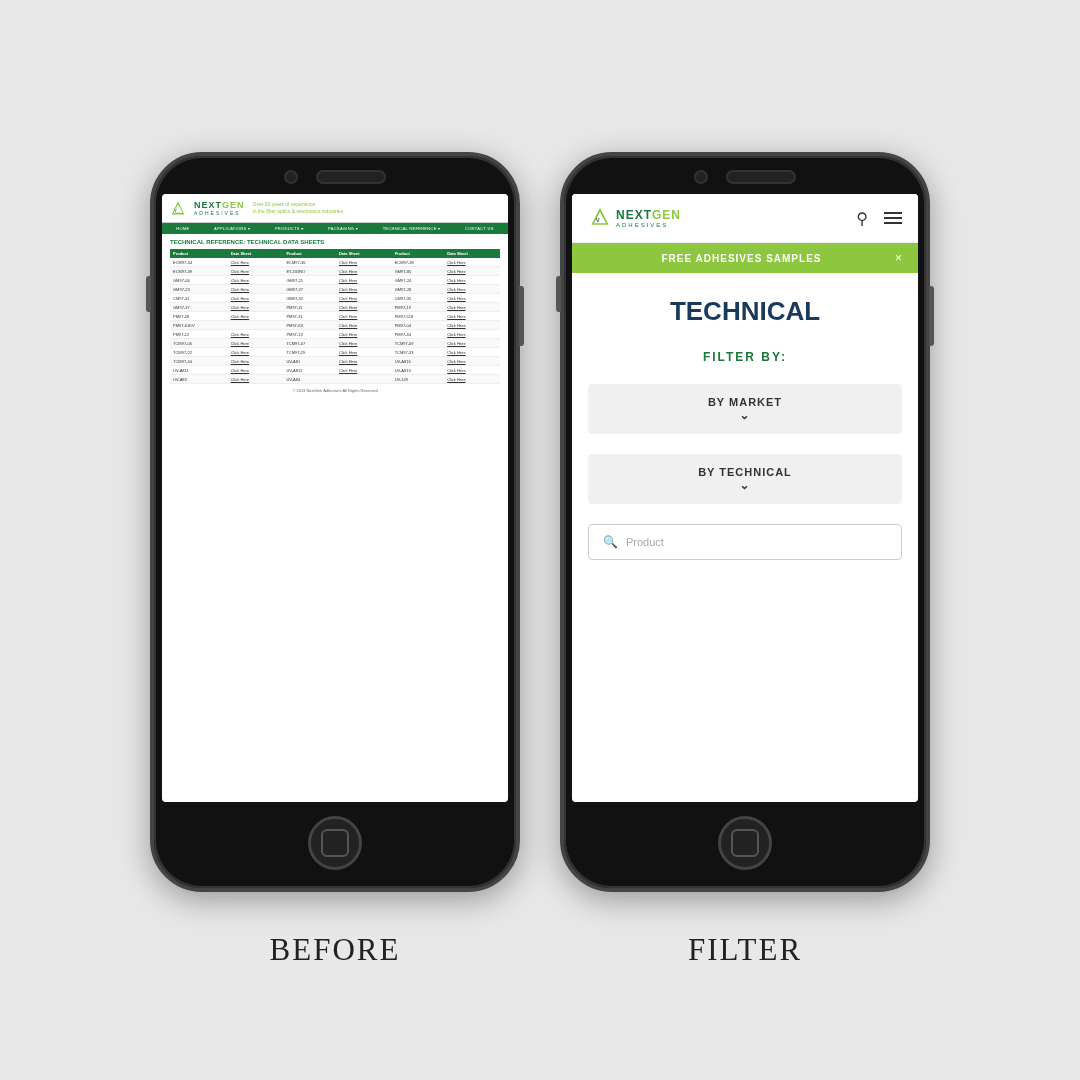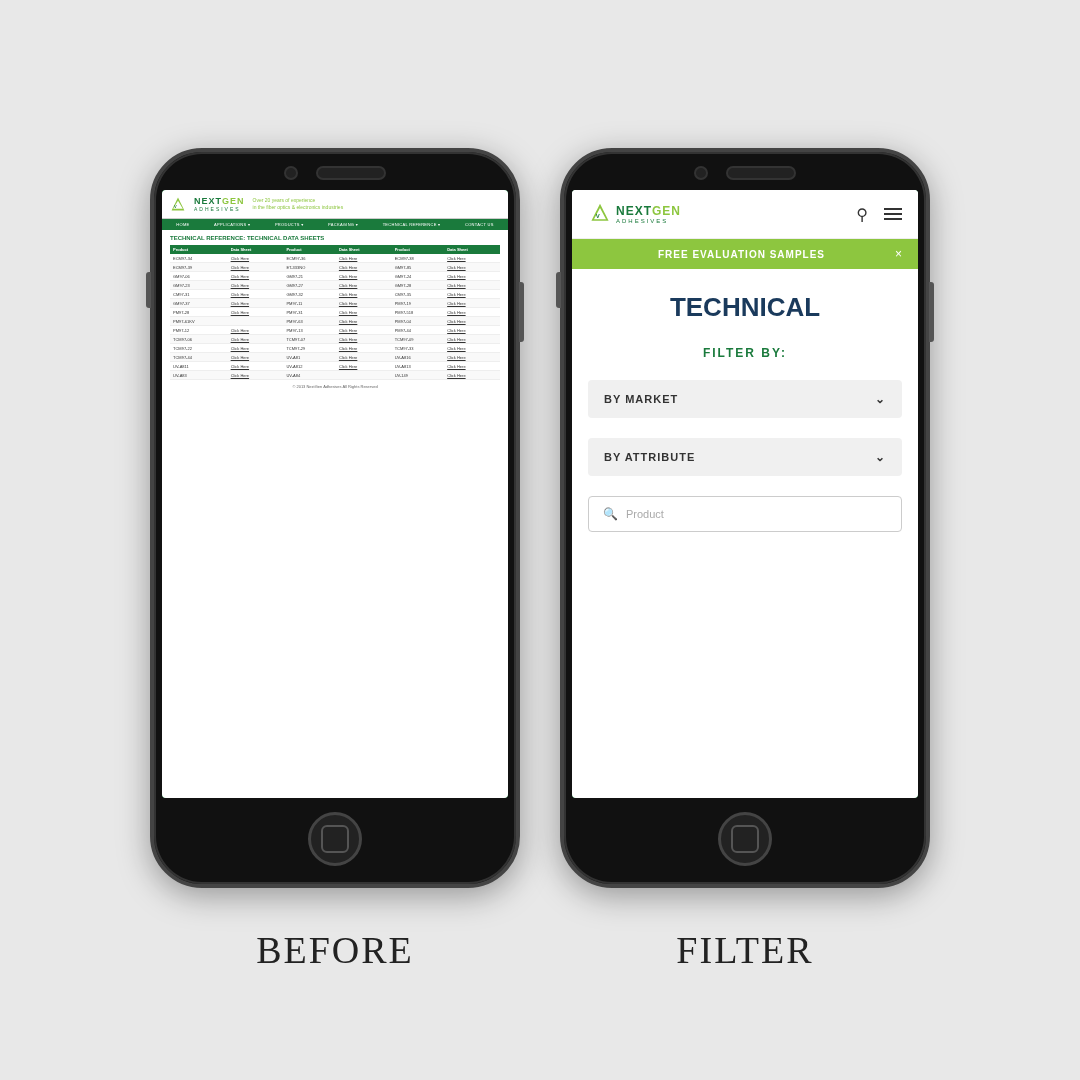--- a/index.html
+++ b/index.html
@@ -26,21 +26,21 @@
     }
 
     .phone-section {
       display: flex;
       flex-direction: column;
       align-items: center;
       gap: 20px;
     }
 
     .label {
-      font-size: 38px;
+      font-size: 31px;
       letter-spacing: 2px;
       color: #222;
       font-family: Georgia, serif;
       font-weight: normal;
       margin-top: 20px;
     }
 
     
     .phone {
       width: 370px;
@@ -395,20 +395,21 @@
       border-radius: 4px;
       padding: 12px 16px;
       display: flex;
       align-items: center;
       justify-content: space-between;
       font-size: 11px;
       font-weight: bold;
       color: #333;
       letter-spacing: 1px;
       cursor: pointer;
+      flex-direction: column;
     }
 
     .dropdown-chevron {
       font-size: 12px;
       color: #333;
     }
 
     .search-bar {
       width: 100%;
       border: 1.5px solid #ccc;
@@ -638,38 +639,38 @@
               <span class="search-icon-header">⚲</span>
               <div class="hamburger-lines">
                 <span></span>
                 <span></span>
                 <span></span>
               </div>
             </div>
           </div>
 
           <div class="green-banner">
-            <div class="green-banner-text">FREE EVALUATION SAMPLES</div>
+            <div class="green-banner-text">FREE ADHESIVES SAMPLES</div>
             <div class="green-banner-close">×</div>
           </div>
 
           <div class="after-content">
             <div class="page-title-after">
               <div>TECHNICAL</div>
             </div>
 
             <div class="filter-by-label">FILTER BY:</div>
 
             <button class="dropdown-btn">
               <span>BY MARKET</span>
               <span class="dropdown-chevron">⌄</span>
             </button>
 
             <button class="dropdown-btn">
-              <span>BY ATTRIBUTE</span>
+              <span>BY TECHNICAL</span>
               <span class="dropdown-chevron">⌄</span>
             </button>
 
             <div class="search-bar">
               <span class="search-bar-icon">🔍</span>
               <span class="search-bar-text">Product</span>
             </div>
           </div>
         </div>
       </div>

